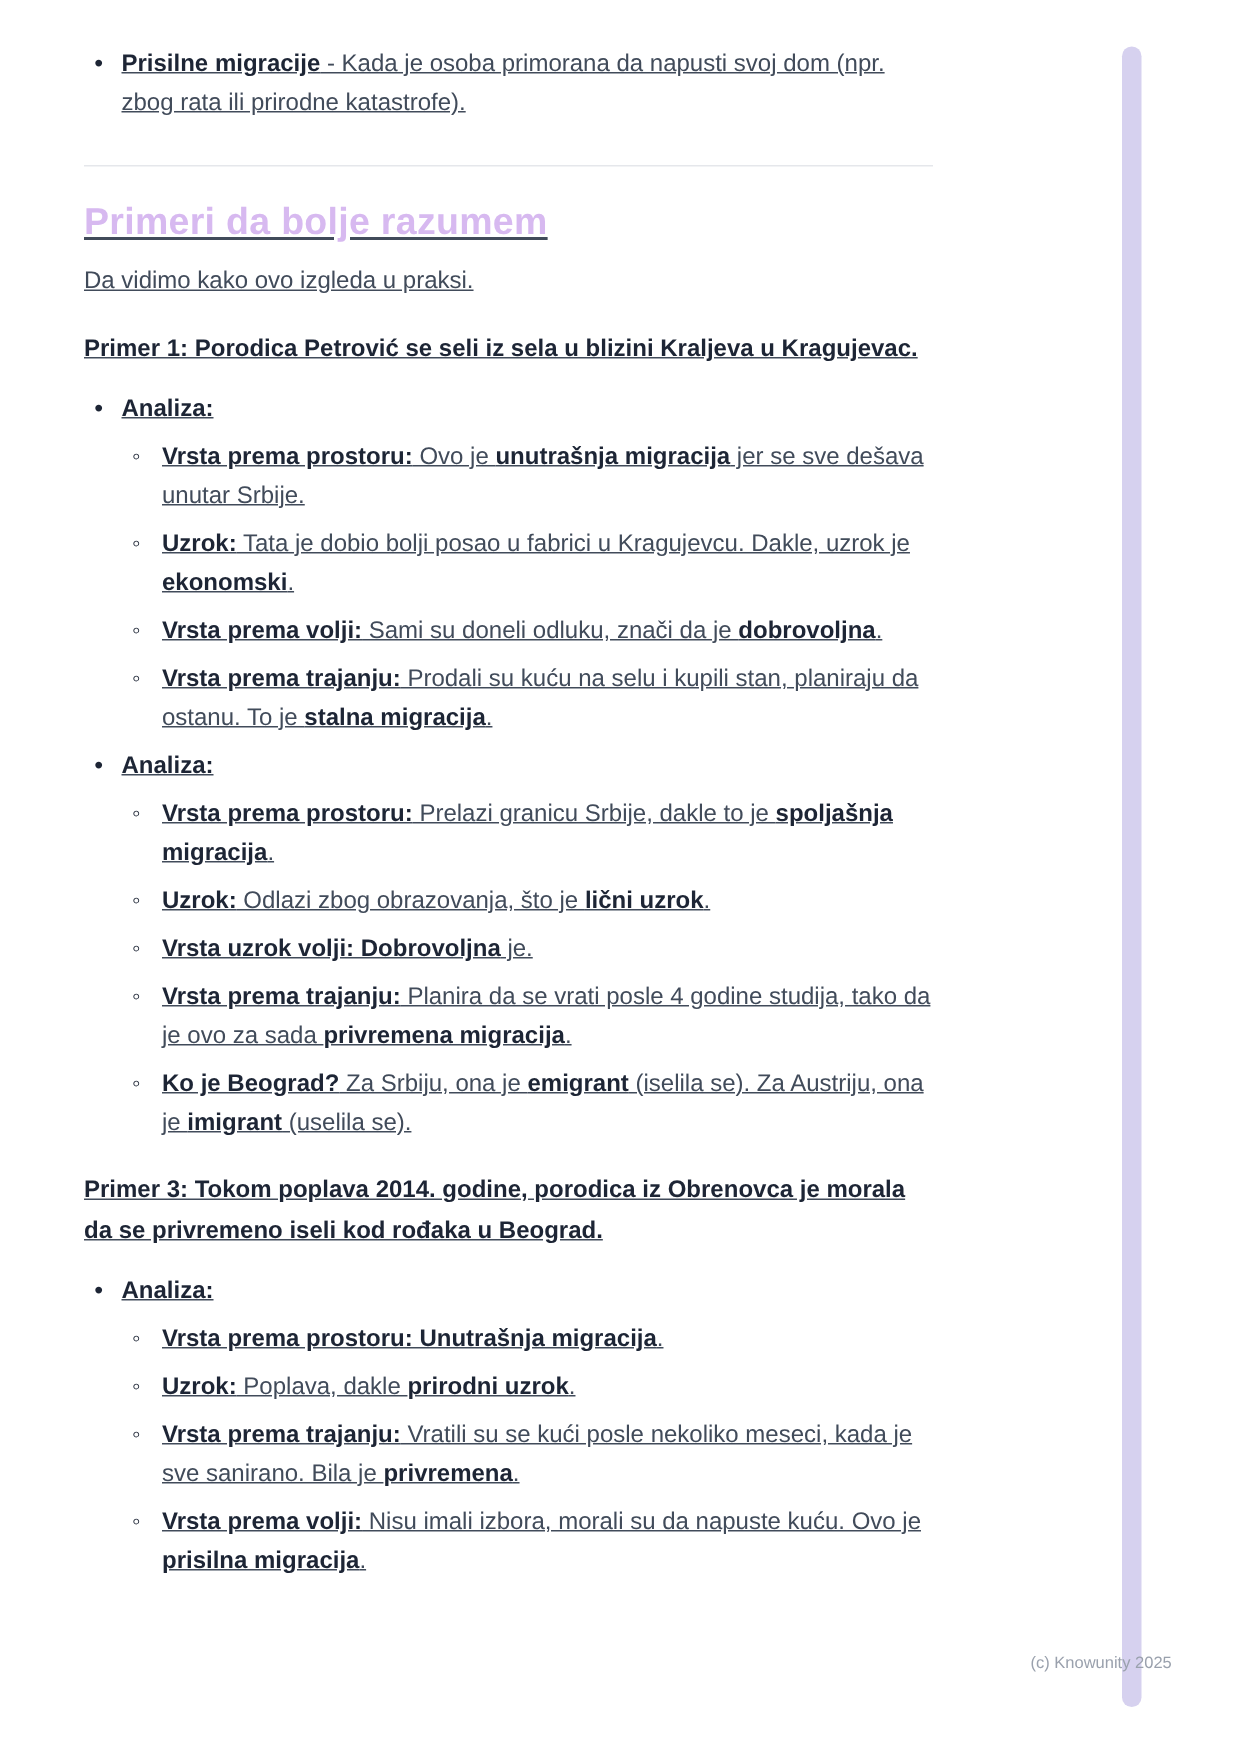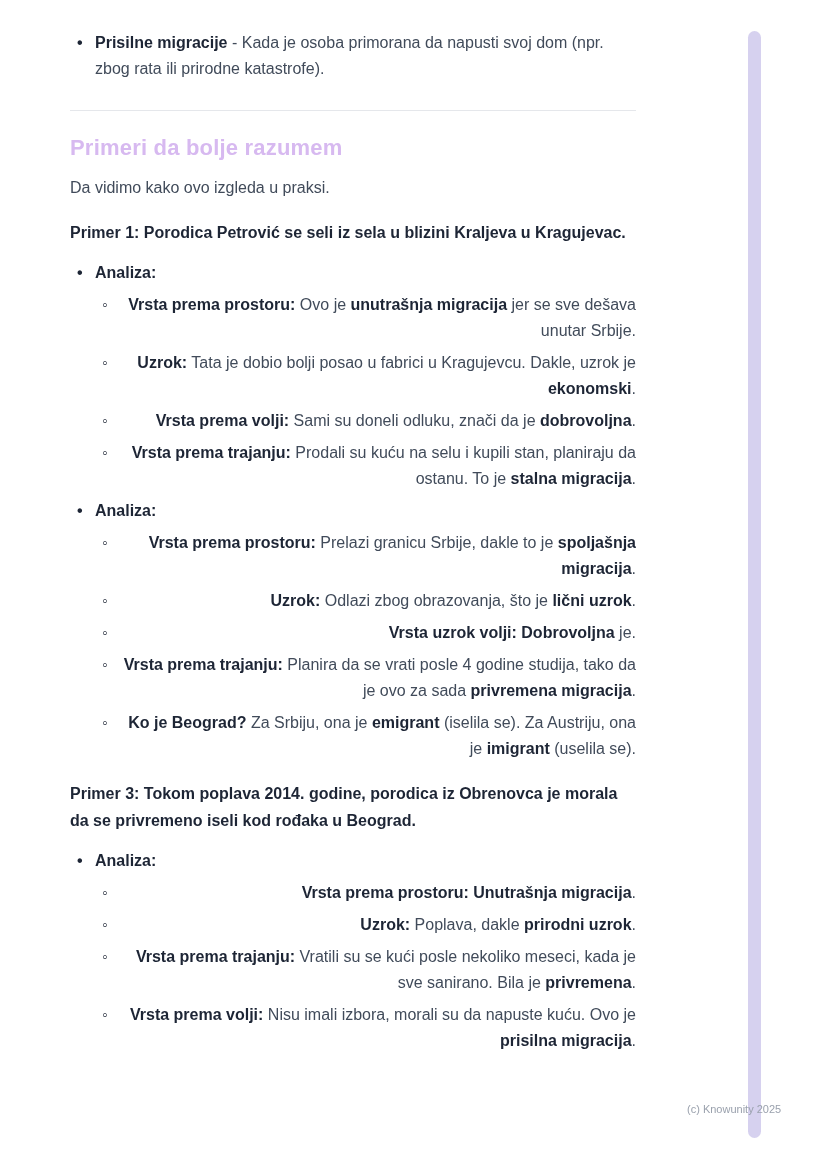--- a/index.html
+++ b/index.html
@@ -3,33 +3,33 @@
 <meta charset="utf-8">
 <style>
   html,body{margin:0;padding:0;}
   body{
     width:828px;height:1171px;position:relative;overflow:hidden;
     background:#ffffff;
     font-family:"Liberation Sans", sans-serif;
     color:#414b5a;
   }
   .content{
-    position:absolute;left:70px;top:30px;width:566px;
-    font-size:16px;line-height:26px;
+    position:absolute;left:56px;top:30px;width:566px;
+    font-size:16px;line-height:26px;text-decoration:underline;
   }
   .b{font-weight:700;color:#1d2535;}
   ul{list-style:none;margin:0;padding:0;}
   .l1 > li{position:relative;padding-left:25px;margin-bottom:6px;}
   .l1 > li::before{content:"\2022";position:absolute;left:7px;top:0;color:#1d2535;font-weight:700;}
   .l2{margin-top:6px;}
-  .l2 > li{position:relative;padding-left:27px;margin-bottom:6px;text-align:right;}
+  .l2 > li{position:relative;padding-left:27px;margin-bottom:6px;}
   .l2 > li::before{content:"\25E6";position:absolute;left:7px;top:0;color:#1d2535;}
   hr.divider{border:none;border-top:1px solid #e5e7eb;margin:28px 0 0 0;}
   h2.heading{
-    color:#d7b9f0;font-size:22px;line-height:30px;font-weight:700;
+    color:#d7b9f0;font-size:25px;line-height:30px;font-weight:700;
     margin:22px 0 12px 0;letter-spacing:.2px;
   }
   p.intro{margin:0 0 16px 0;}
   p.ex-title{
     font-weight:700;color:#1d2535;line-height:27px;
     margin:18px 0 14px 0;
   }
   .scrollbar{
     position:absolute;left:748px;top:31px;width:13px;height:1107px;
     background:#d6d1ef;border-radius:7px;

